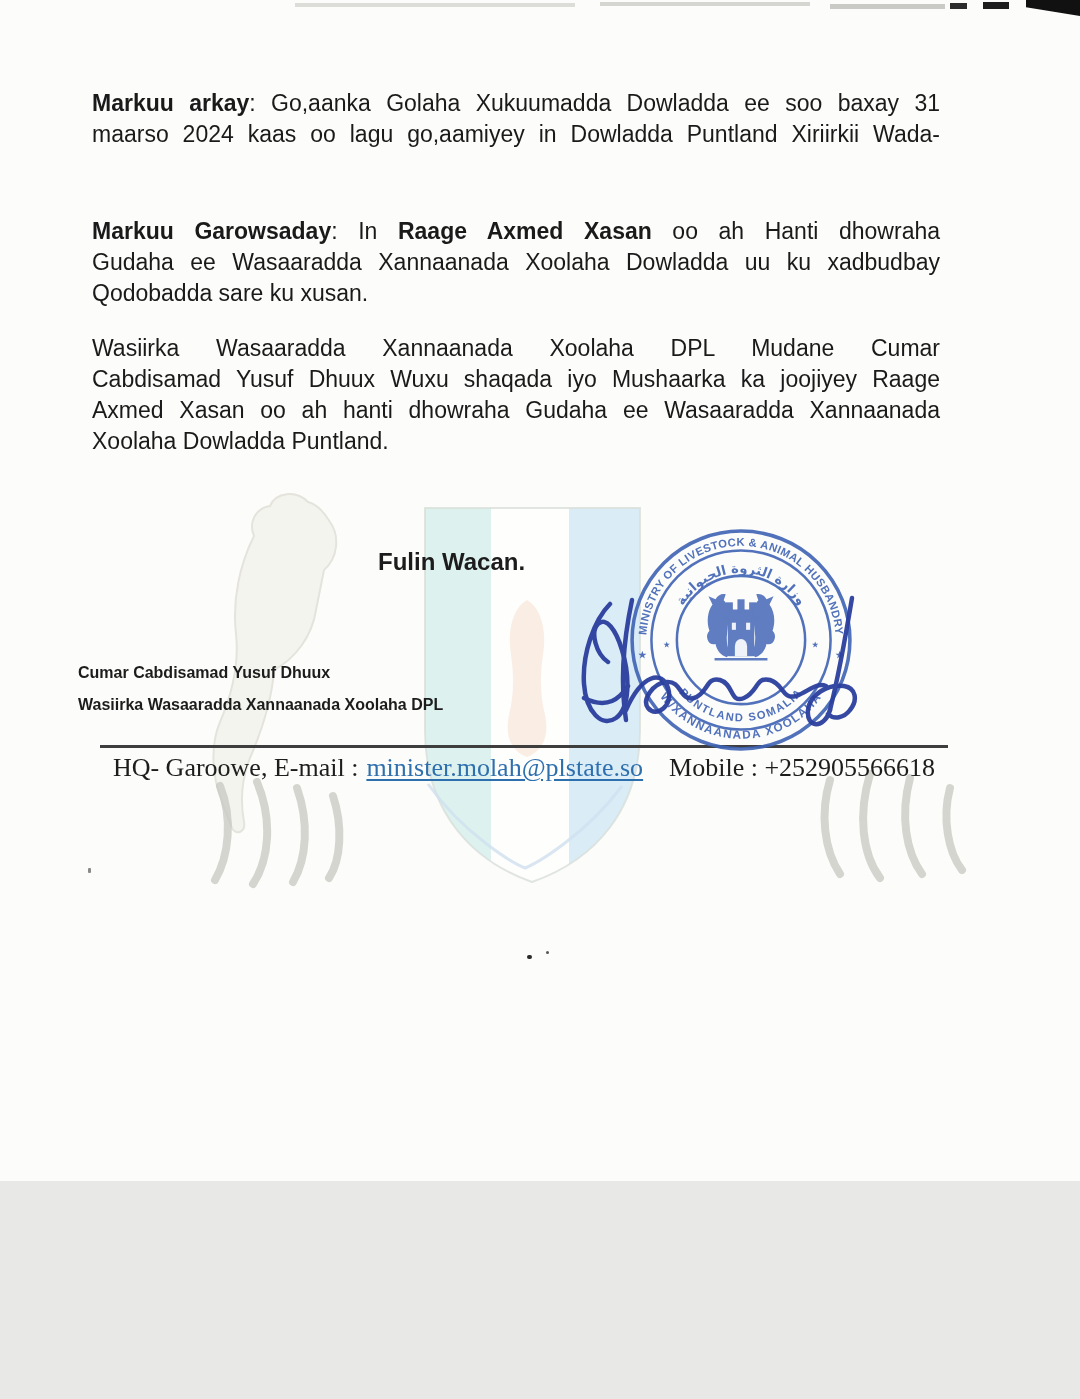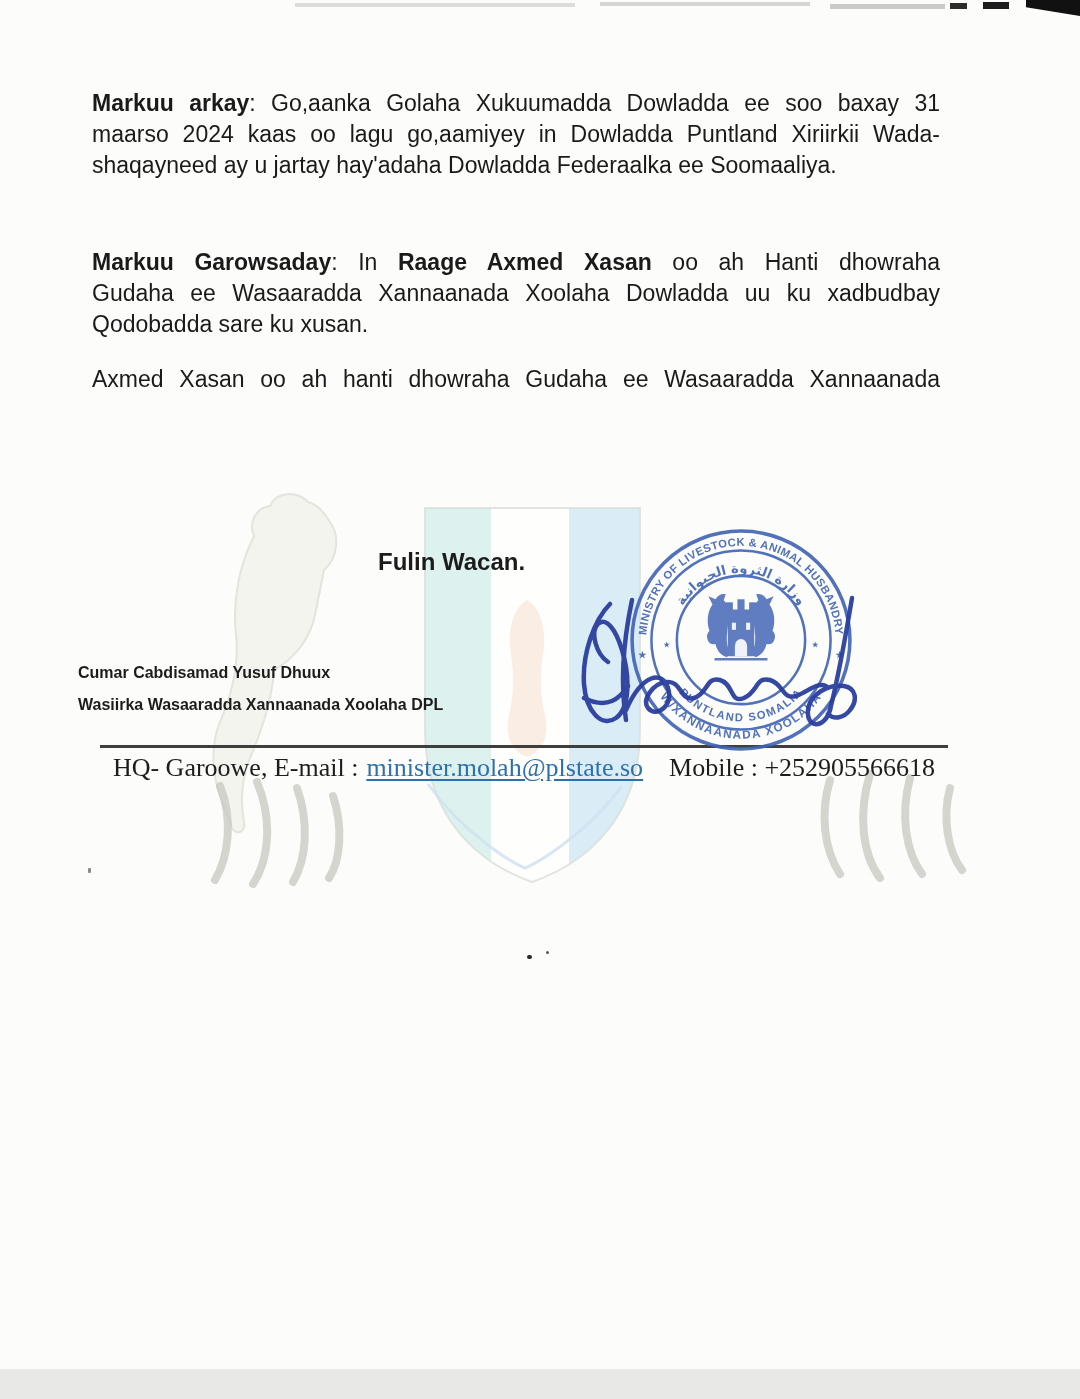--- a/index.html
+++ b/index.html
@@ -1,17 +1,17 @@
 <!DOCTYPE html>
 <html><head>
 <meta charset="utf-8">
 <style>
   html,body{margin:0;padding:0;background:#e8e8e6;}
   #page{
-    position:relative;width:1080px;height:1369px;margin:0 auto;
+    position:relative;width:1080px;height:1181px;margin:0 auto;
     background:#fcfcfa;overflow:hidden;
     font-family:"Liberation Sans",sans-serif;color:#191919;
   }
   
   .body-text{position:absolute;left:92px;top:88px;width:848px;z-index:3;}
   .para{margin:0;font-size:23px;line-height:31px;color:#1a1a1a;}
   .para.gap-lg{margin-top:66px;}
   .para.gap-md{margin-top:24px;}
   .line{display:block;}
   .jl{text-align:justify;text-align-last:justify;}
@@ -93,29 +93,31 @@
   </svg>
 
   <svg class="wm" style="left:420px;top:778px;" width="210" height="100" viewBox="0 0 210 100">
     <path d="M8,6 C45,58 95,86 105,90 C115,86 165,58 202,8" fill="none" stroke="#cfe0ef" stroke-width="3" opacity="0.8"></path>
   </svg>
 
   <div class="body-text">
     <p class="para">
       <span class="line jl"><span class="b">Markuu arkay</span><span>: Go,aanka Golaha Xukuumadda Dowladda ee soo baxay 31</span></span>
       <span class="line jl">maarso 2024 kaas oo lagu go,aamiyey in Dowladda Puntland Xiriirkii Wada-</span>
-      <span class="line ll">shaqayneed ay u jartay hay'adaha Dowladda Federaalka ee Soomaaliya.</span>
     </p>
     <p class="para gap-lg">
       <span class="line jl"><span class="b">Markuu Garowsaday</span><span>: In </span><span class="b">Raage Axmed Xasan</span><span> oo ah Hanti dhowraha</span></span>
       <span class="line jl">Gudaha ee Wasaaradda Xannaanada Xoolaha Dowladda uu ku xadbudbay</span>
       <span class="line ll">Qodobadda sare ku xusan.</span>
     </p>
     <p class="para gap-md">
+      <span class="line jl">Wasiirka Wasaaradda Xannaanada Xoolaha DPL Mudane Cumar</span>
+      <span class="line jl">Cabdisamad Yusuf Dhuux Wuxu shaqada iyo Mushaarka ka joojiyey Raage</span>
       <span class="line jl">Axmed Xasan oo ah hanti dhowraha Gudaha ee Wasaaradda Xannaanada</span>
+      <span class="line ll">Xoolaha Dowladda Puntland.</span>
     </p>
   </div>
 
   <div class="closing">Fulin Wacan.</div>
 
   <div class="signatory">
     <div>Cumar Cabdisamad Yusuf Dhuux</div>
     <div>Wasiirka Wasaaradda Xannaanada Xoolaha DPL</div>
   </div>
 

